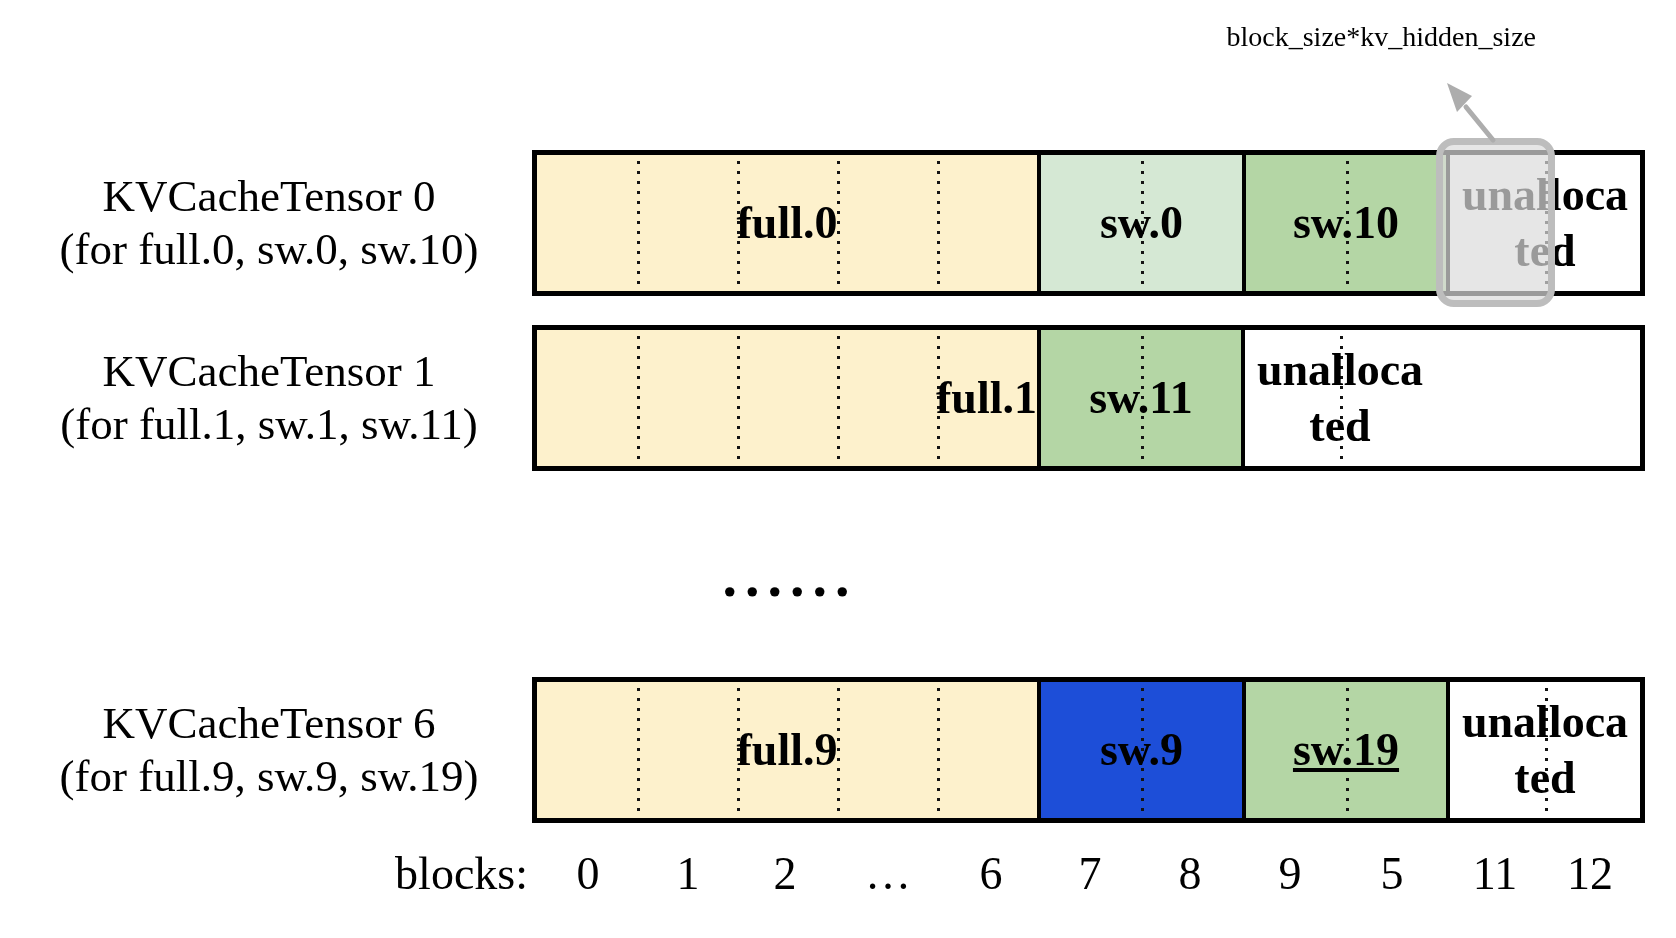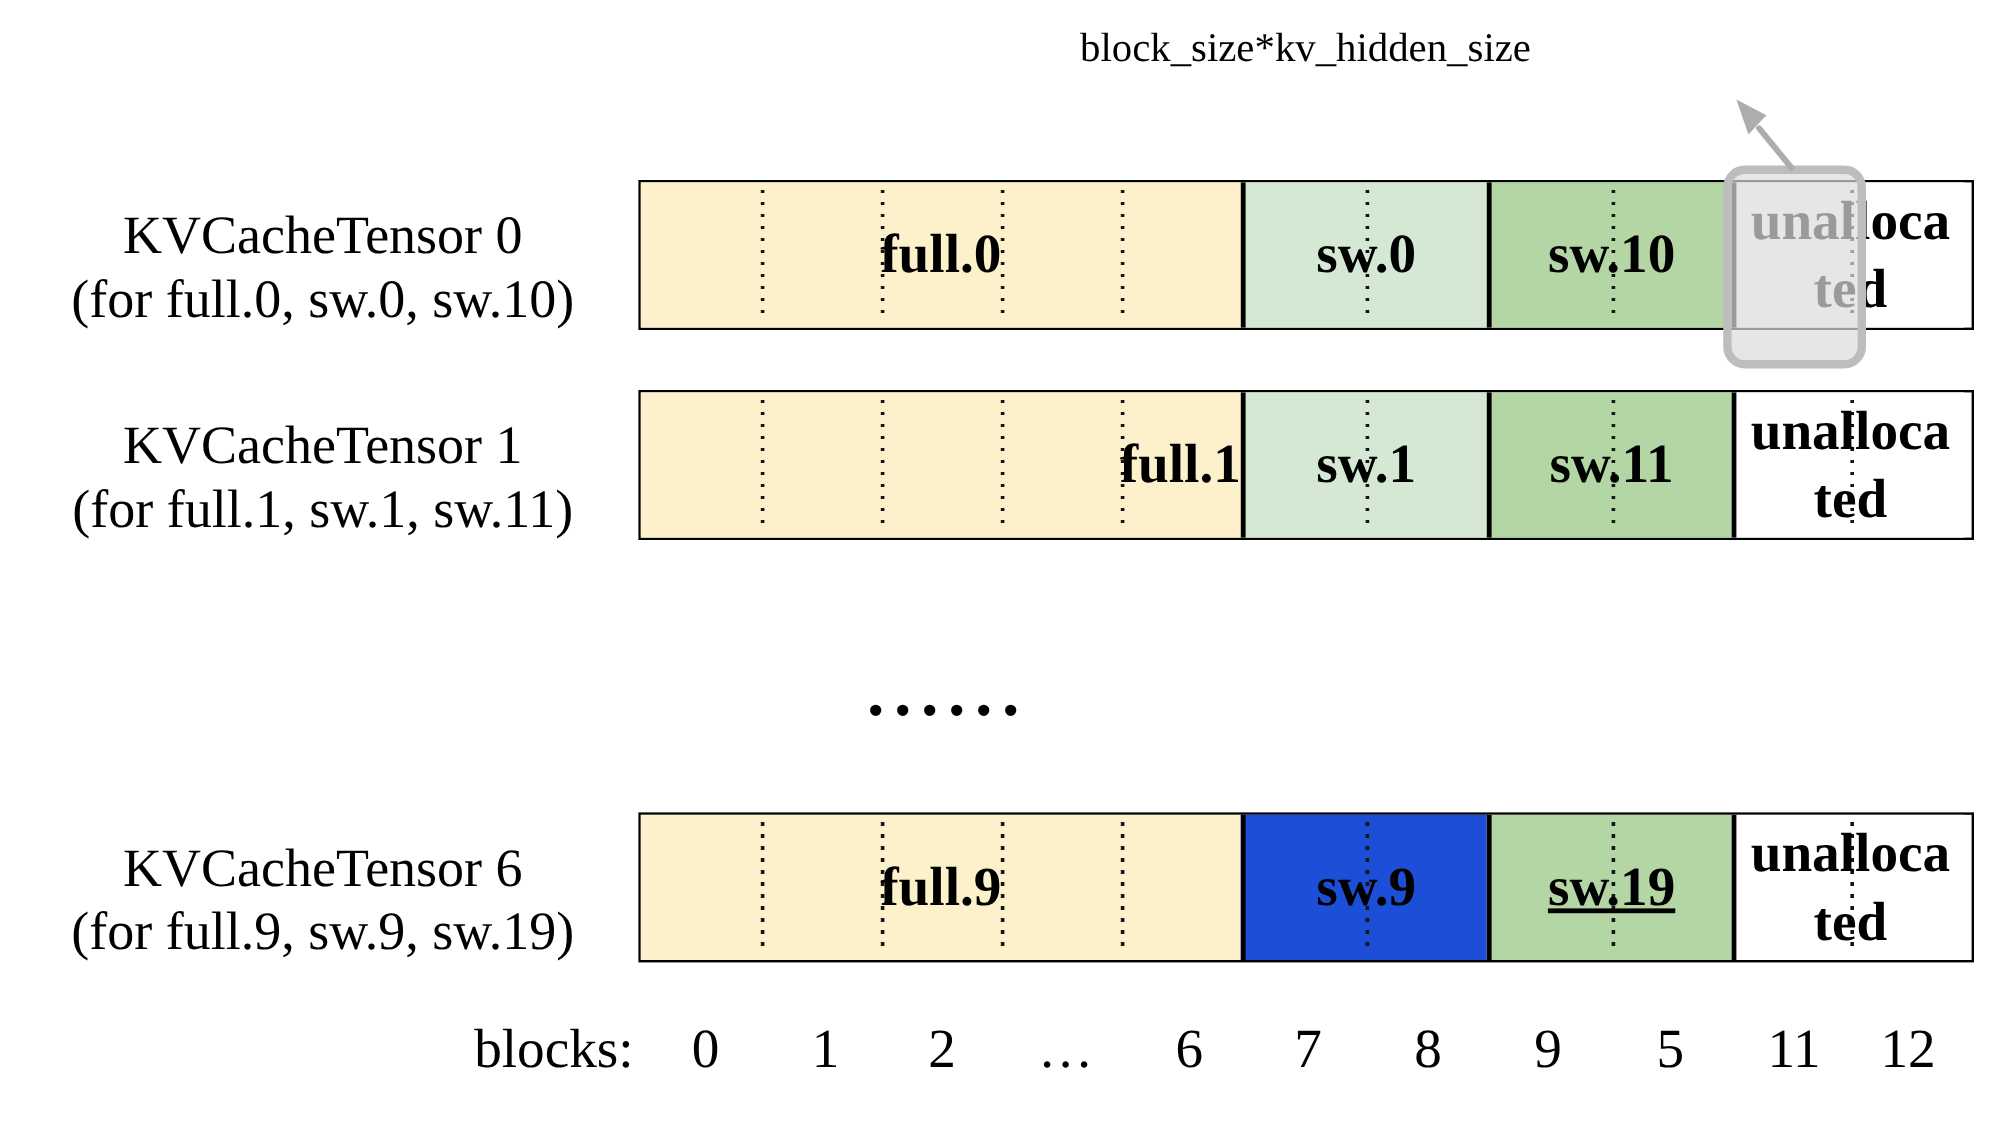--- a/index.html
+++ b/index.html
@@ -3,34 +3,34 @@
 <meta charset="utf-8">
 <style>
   html,body{margin:0;padding:0;background:#ffffff;}
   .canvas{
     position:relative;width:1676px;height:938px;background:#ffffff;
     font-family:"Liberation Serif","DejaVu Serif",serif;color:#000;overflow:hidden;
   }
   
   .annotation{
     position:absolute;top:22px;left:900px;width:636px;
-    font-size:34px;line-height:1.1;white-space:nowrap;
+    text-align:right;font-size:28px;line-height:1.1;white-space:nowrap;
   }
   .arrow-svg{position:absolute;left:1400px;top:60px;width:160px;height:120px;z-index:6;}
   
   .row{position:absolute;left:0;width:1676px;height:145px;}
   .r0{top:150px}.r1{top:325px}.r2{top:677px}
   .rlabel{
     position:absolute;left:20px;top:0;width:498px;height:100%;
     display:flex;flex-direction:column;justify-content:center;
     text-align:center;font-size:45px;line-height:1.17;white-space:nowrap;
   }
   .bar{
-    position:absolute;left:532px;top:0;width:1113px;height:125px;
-    box-sizing:border-box;border:2px solid #6d28d9;display:flex;background:#fff;
+    position:absolute;left:532px;top:0;width:1113px;height:146px;
+    box-sizing:border-box;border:5px solid #6d28d9;display:flex;background:#fff;
   }
   .seg{
     position:relative;height:100%;box-sizing:border-box;
     display:flex;align-items:center;justify-content:center;
   }
   .seg.bl{border-left:4px solid #000;}
   .seg-full{width:500px}
   .seg-swlow{width:205px}
   .seg-swhigh{width:204px}
   .seg-unalloc{width:194px}
@@ -108,24 +108,20 @@
       <div>(for full.1, sw.1, sw.11)</div>
     </div>
     <div class="bar" style="border-color: rgb(0, 0, 0);">
       <div class="seg seg-full" style="background: rgb(253, 241, 204); justify-content: flex-end;">
         <i class="dl" style="left:100px"></i>
         <i class="dl" style="left:200px"></i>
         <i class="dl" style="left:300px"></i>
         <i class="dl" style="left:400px"></i>
         <span class="slabel">full.1</span>
       </div>
-      <div class="seg seg-swlow bl" style="background: rgb(213, 232, 212);">
-        <i class="dl" style="left:100px"></i>
-        <span class="slabel">sw.1</span>
-      </div>
       <div class="seg seg-swhigh bl" style="background: rgb(180, 214, 165);">
         <i class="dl" style="left:100px"></i>
         <span class="slabel">sw.11</span>
       </div>
       <div class="seg seg-unalloc bl" style="background: rgb(255, 255, 255);">
         <i class="dl" style="left:95px"></i>
         <span class="slabel unalloc-label">unallocated</span>
       </div>
     </div>
   </div>

